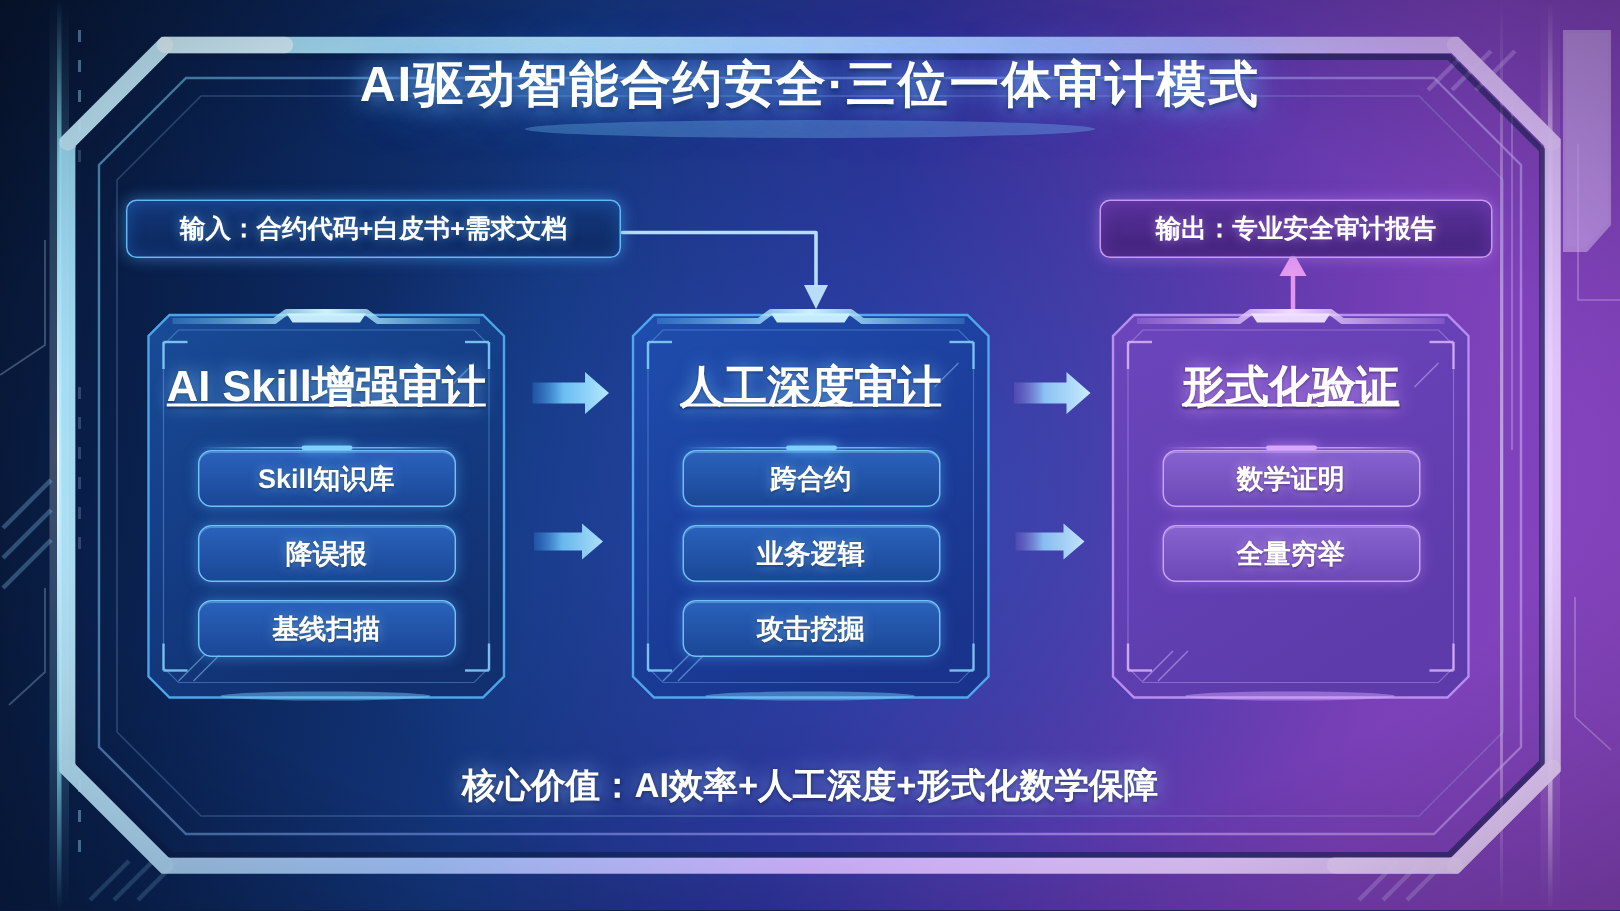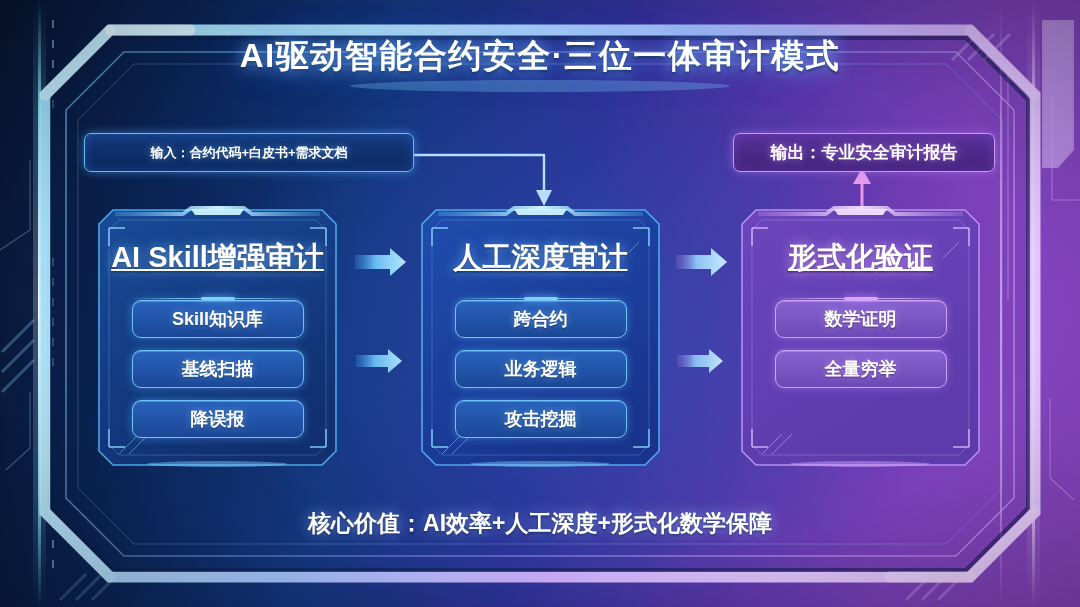--- a/index.html
+++ b/index.html
@@ -40,21 +40,21 @@
 
   
   .io-box{
     position:absolute; z-index:7;
     display:flex; align-items:center; justify-content:center;
     color:#fff; font-weight:bold; white-space:nowrap;
     border-radius:7px;
   }
   .io-in{
     left:84px; top:133px; width:330px; height:39px;
-    font-size:13px;
+    font-size:17px;
     background:linear-gradient(180deg, rgba(20,58,125,.92), rgba(12,38,92,.92));
     border:1.6px solid #63b9f2;
     box-shadow:0 0 10px rgba(80,170,250,.55), inset 0 0 12px rgba(40,110,210,.45);
     text-shadow:0 0 8px rgba(120,200,255,.6);
   }
   .io-out{
     left:733px; top:133px; width:262px; height:39px;
     font-size:17px;
     background:linear-gradient(180deg, rgba(88,48,152,.92), rgba(62,32,118,.92));
     border:1.6px solid #c59bf2;
@@ -369,22 +369,22 @@
       <ellipse cx="122" cy="258" rx="70" ry="3" fill="#7fd0ff" opacity=".45"></ellipse>
     </svg>
     <div class="card-inner">
       <div class="card-title">AI Skill增强审计</div>
       <div class="divider">
         <div class="line"></div>
           <div class="nub"></div>
       </div>
       <div class="pills">
         <div class="pill">Skill知识库</div>
+        <div class="pill">降误报</div>
         <div class="pill">基线扫描</div>
-        <div class="pill">降误报</div>
       </div>
     </div>
   </div>
 
   <div class="card card-2">
     <svg class="card-svg" viewBox="0 0 245 263">
       <defs>
         <linearGradient id="c2fill" x1="0" y1="0" x2="0.6" y2="1">
           <stop offset="0%" stop-color="#1f4fb0" stop-opacity=".92"></stop>
           <stop offset="55%" stop-color="#1a3f9c" stop-opacity=".92"></stop>

